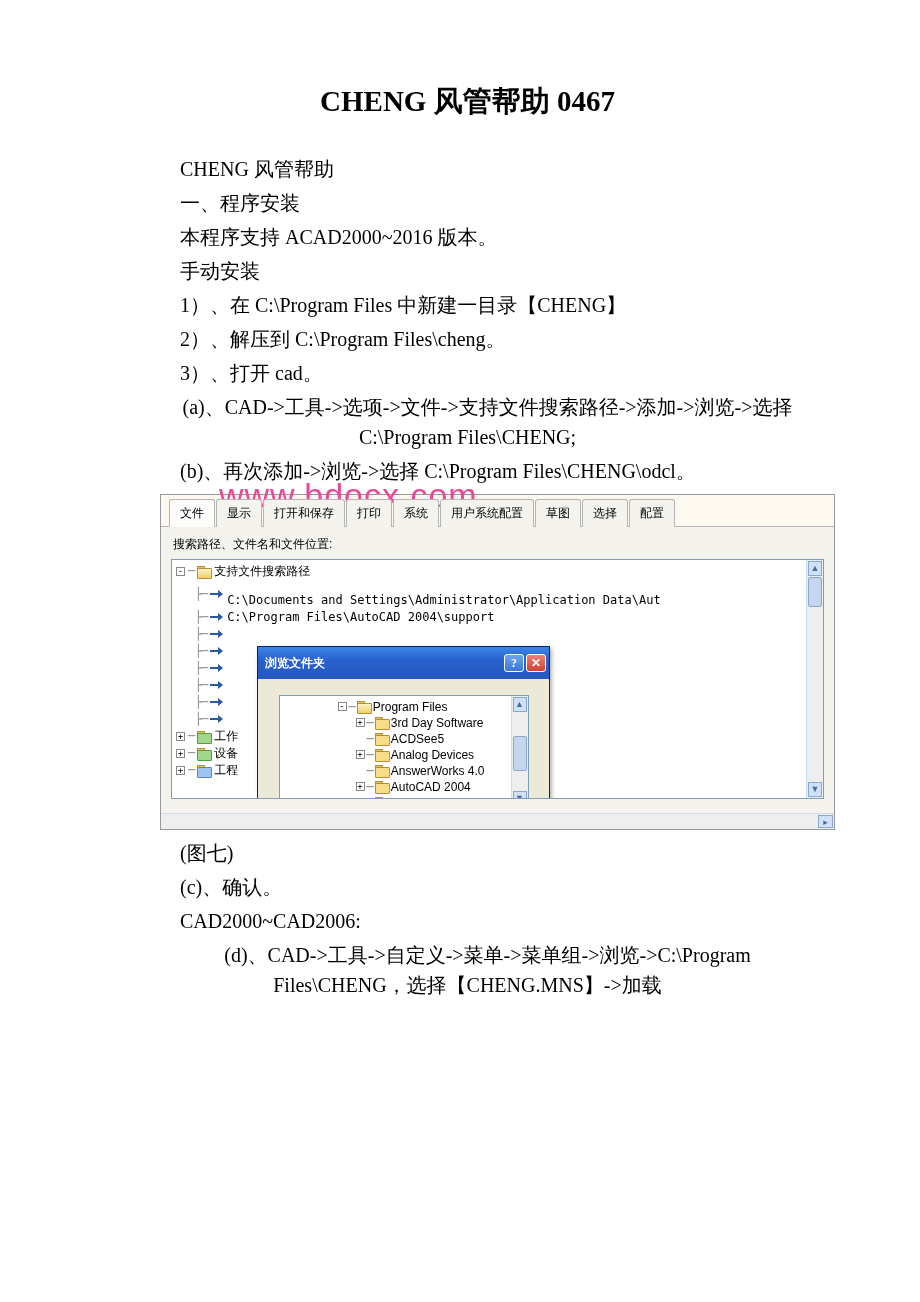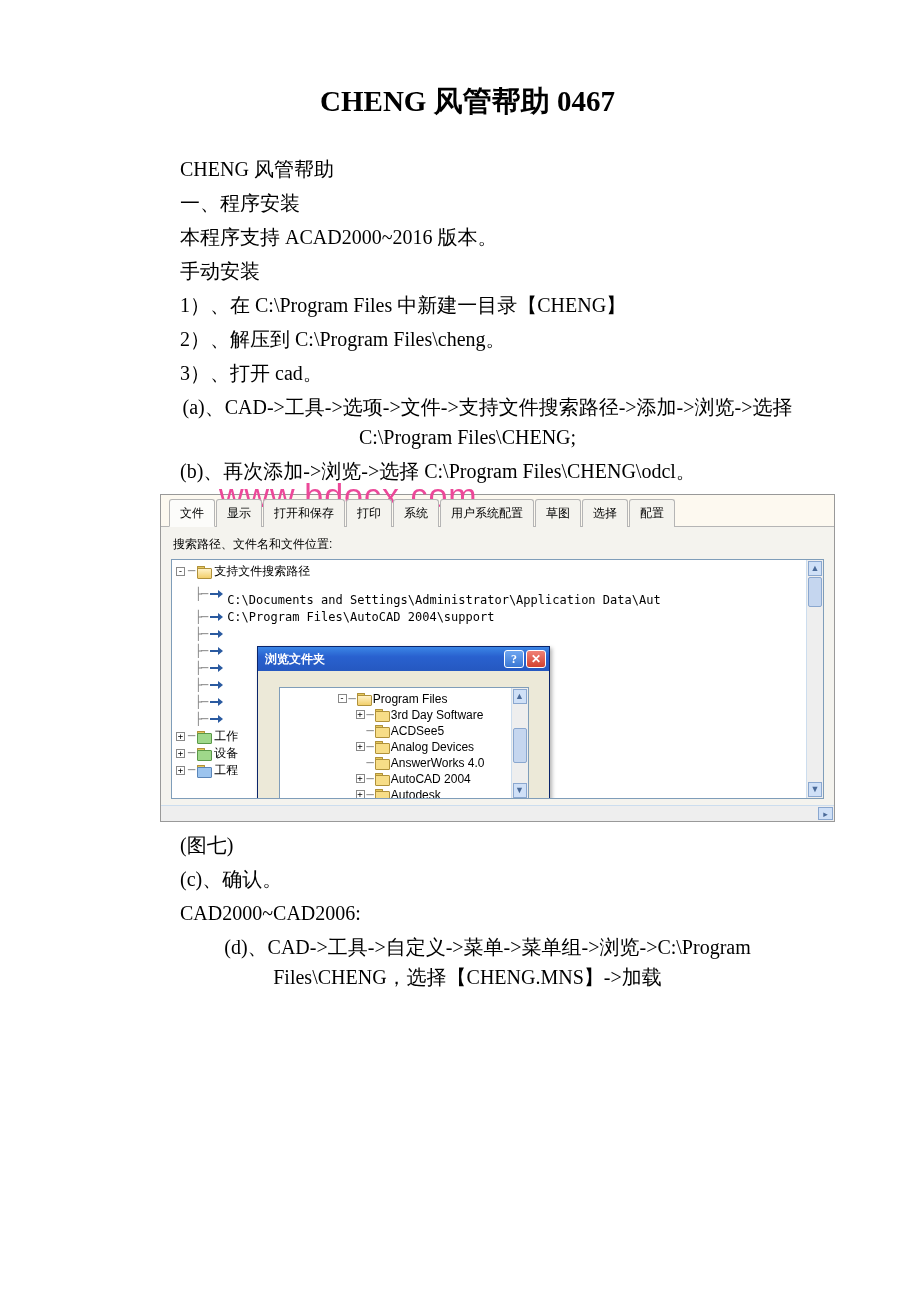--- a/index.html
+++ b/index.html
@@ -51,21 +51,21 @@
     border-top-left-radius: 3px;
     border-top-right-radius: 3px;
   }
   .tab.active {
     background: #fcfcfa;
     border-bottom: 1px solid #fcfcfa;
     font-weight: normal;
   }
   .body-area {
     background: #f4f3ee;
-    padding: 6px 10px 6px 10px;
+    padding: 6px 10px 14px 10px;
   }
   .label-row {
     padding: 2px 0 6px 2px;
     font-size: 12px;
   }
   .content-row {
     display: flex;
   }
   .tree-panel {
     flex: 1;
@@ -212,21 +212,21 @@
   .browse-dialog {
     position: absolute;
     left: 85px;
     top: 86px;
     width: 293px;
     border: 1px solid #0a246a;
     background: #ece9d8;
     box-shadow: 2px 2px 4px rgba(0,0,0,0.3);
   }
   .titlebar {
-    height: 24px;
+    height: 32px;
     background: linear-gradient(#3b86e6, #2961cf 40%, #2558c0);
     display: flex;
     align-items: center;
     padding: 0 3px 0 7px;
     color: #fff;
     font-size: 12px;
     font-weight: bold;
     font-family: Tahoma, sans-serif;
   }
   .titlebar .title-text { flex: 1; }

